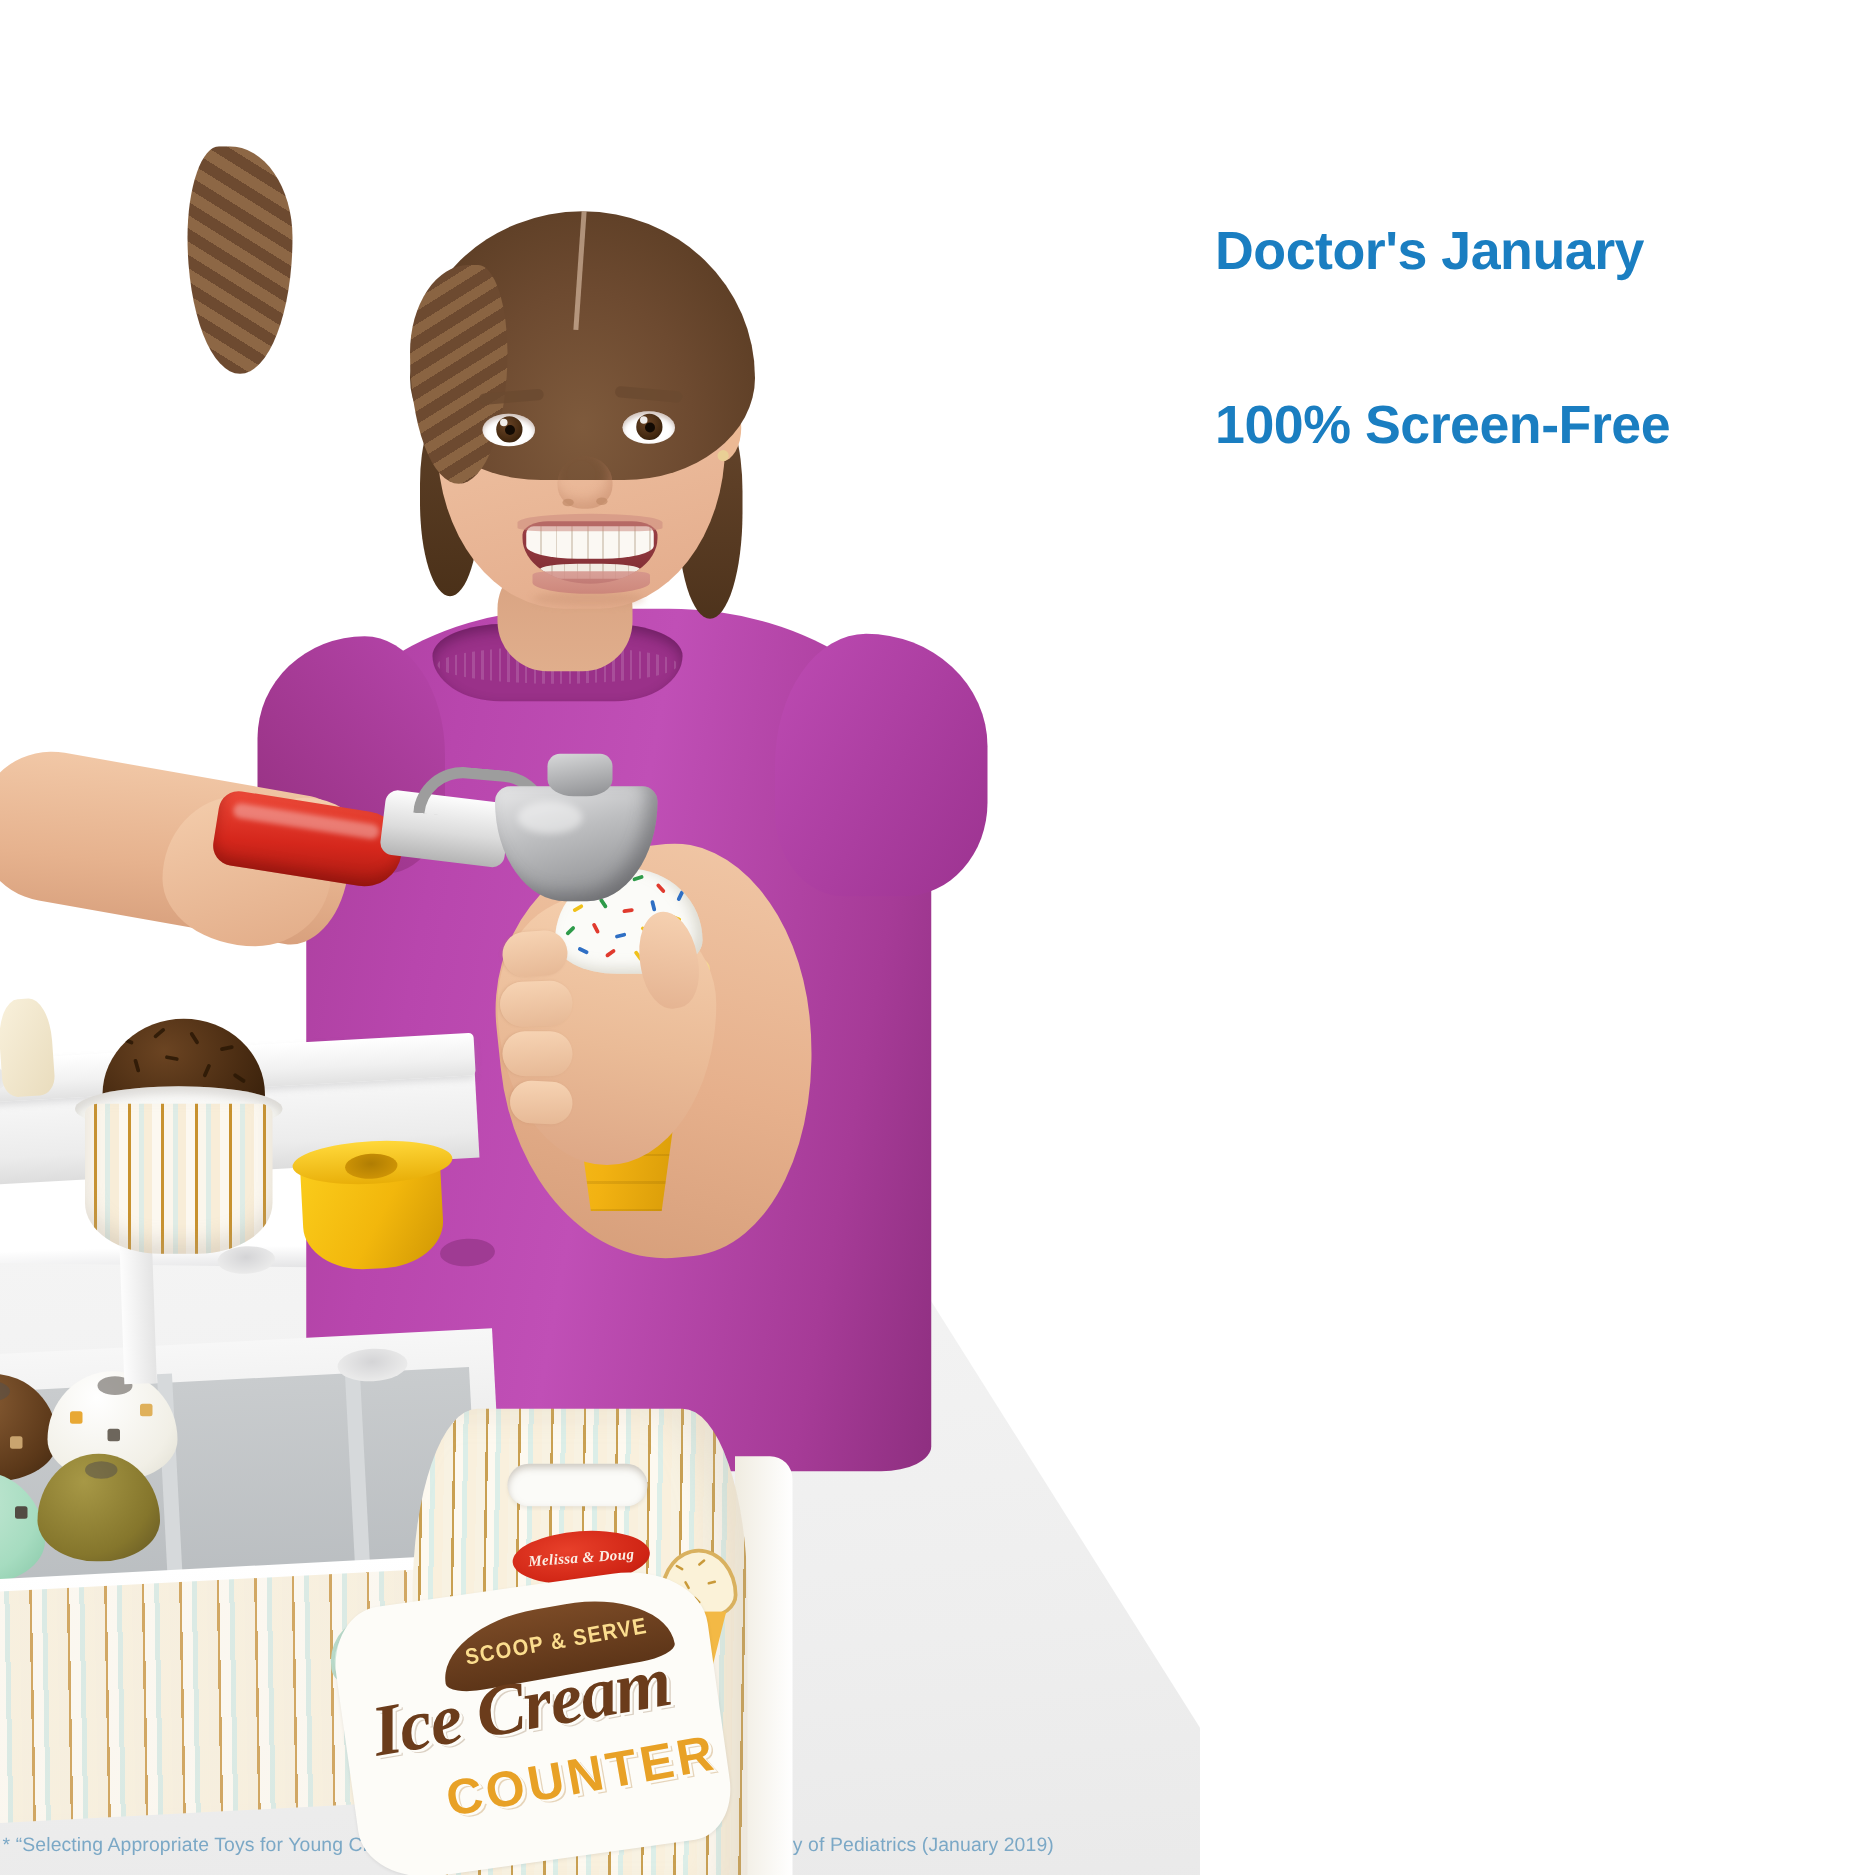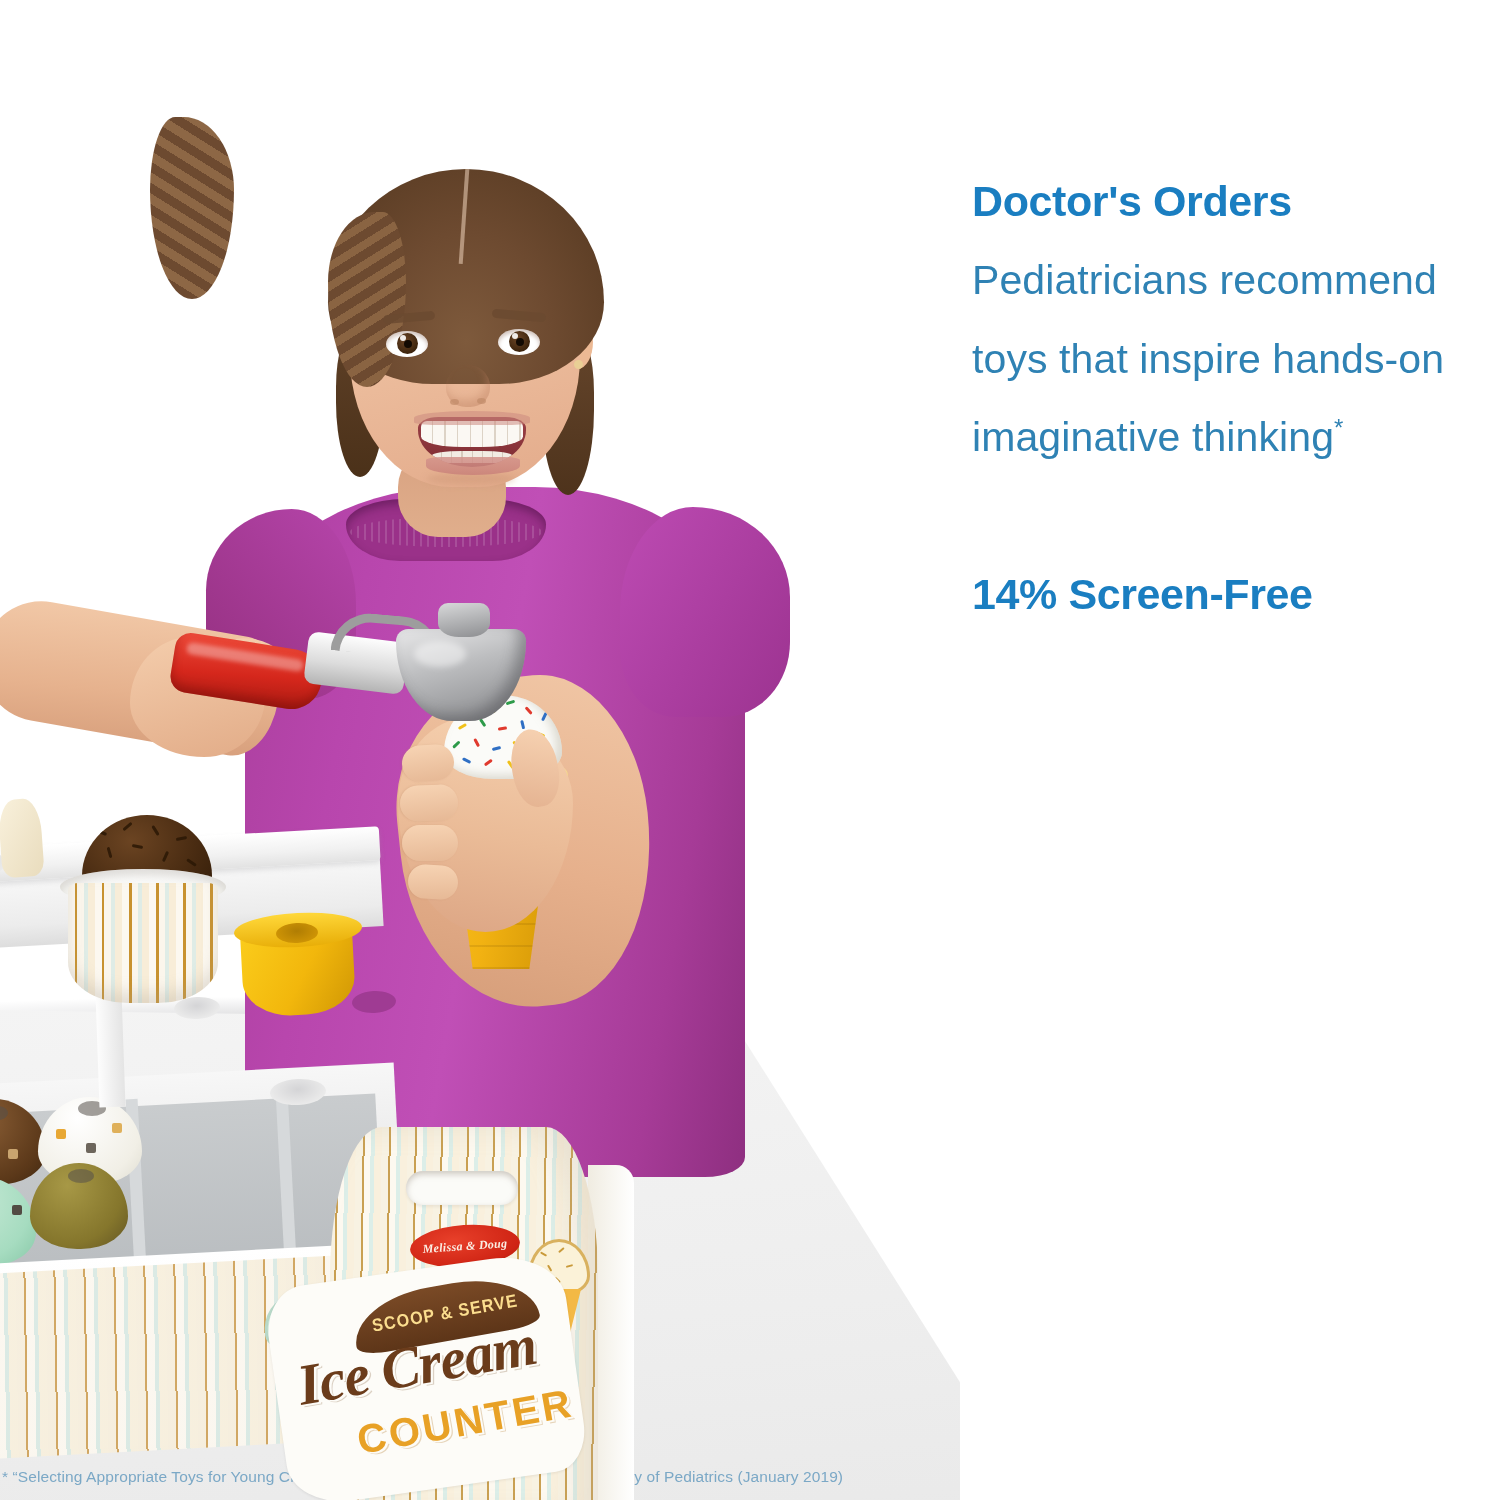--- a/index.html
+++ b/index.html
@@ -783,28 +783,27 @@
       </div>
       <div class="icecream-script">Ice Cream</div>
       <div class="counter-word">COUNTER</div>
     </div>
 
   </div>
 
   <div id="text-col">
 
     <div class="block">
-      <div class="block-heading">Doctor's Orders</div>
-      <div class="block-body"><span>Pediatricians recommend toys that inspire hands-on imaginative thinking</span><span class="sup">*</span></div>
+      <div class="block-heading">Doctor's January</div>
     </div>
 
     <div class="block">
     </div>
 
     <div class="block">
-      <div class="block-heading">14% Screen-Free</div>
+      <div class="block-heading">100% Screen-Free</div>
     </div>
 
   </div>
 
   <div id="footnote">* “Selecting Appropriate Toys for Young Children in the Digital Era” -  The American Academy of Pediatrics (January 2019)</div>
 
 </div>
 
 </body></html>

